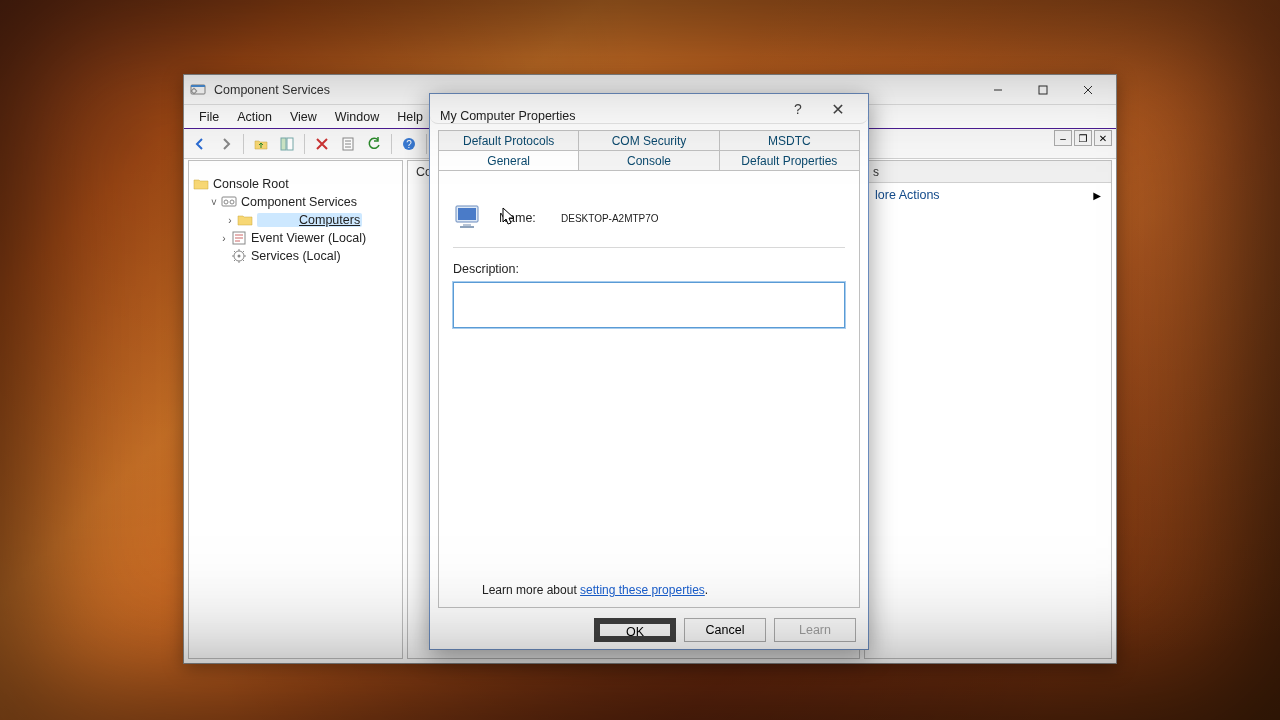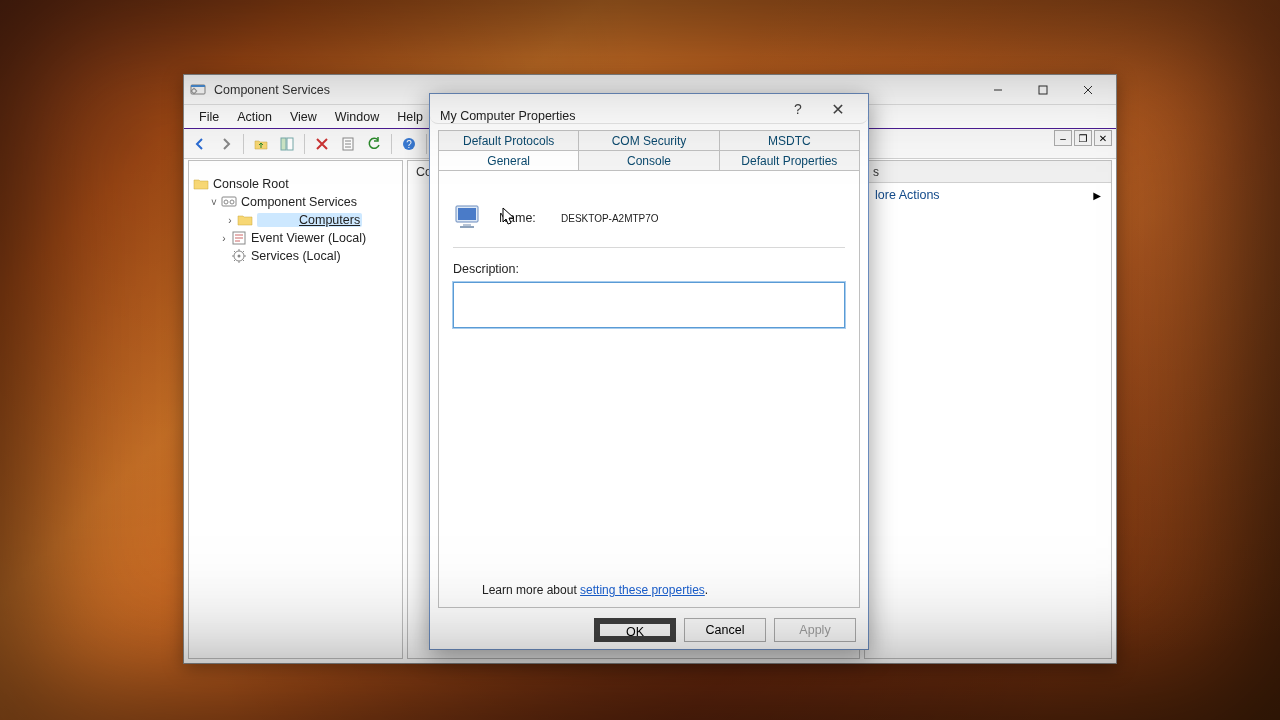--- a/index.html
+++ b/index.html
@@ -417,21 +417,21 @@
     <textarea class="desc-box" style=""></textarea>
 
     <div class="learn">
       <span>Learn more about </span><a href="#">setting these properties</a>.
     </div>
   </div>
 
   <div class="dlg-buttons">
     <button class="default">OK</button>
     <button>Cancel</button>
-    <button class="disabled" disabled="">Apply</button>
+    <button class="disabled" disabled="">Learn</button>
   </div>
 </div>
 
 <div class="cursor">
   <svg viewBox="0 0 16 20">
       <path d="M1 1l0 14 3-3 2 5 3-1-2-5 5 0z" fill="#fff" stroke="#000"></path>
     </svg>
 </div>
 
 <div class="vignette"></div>

